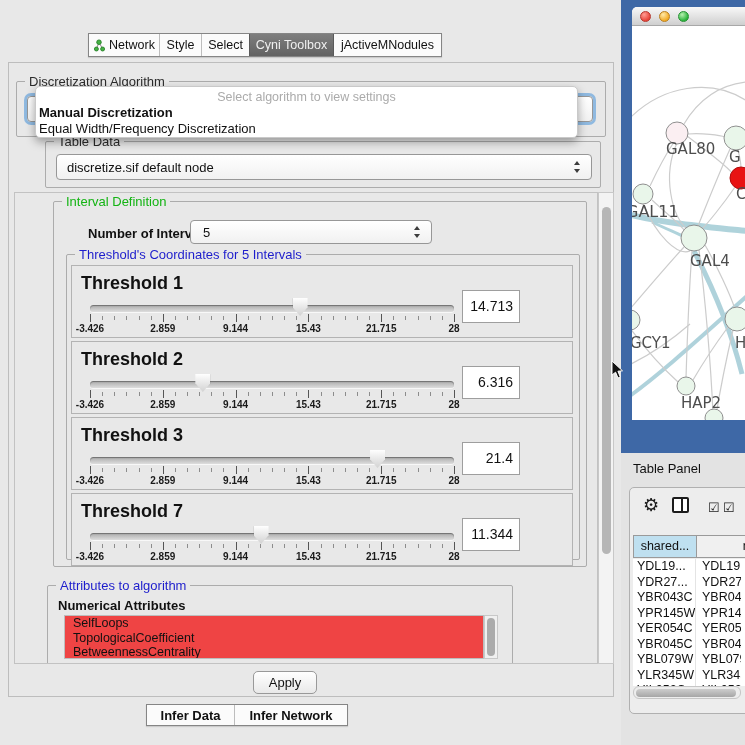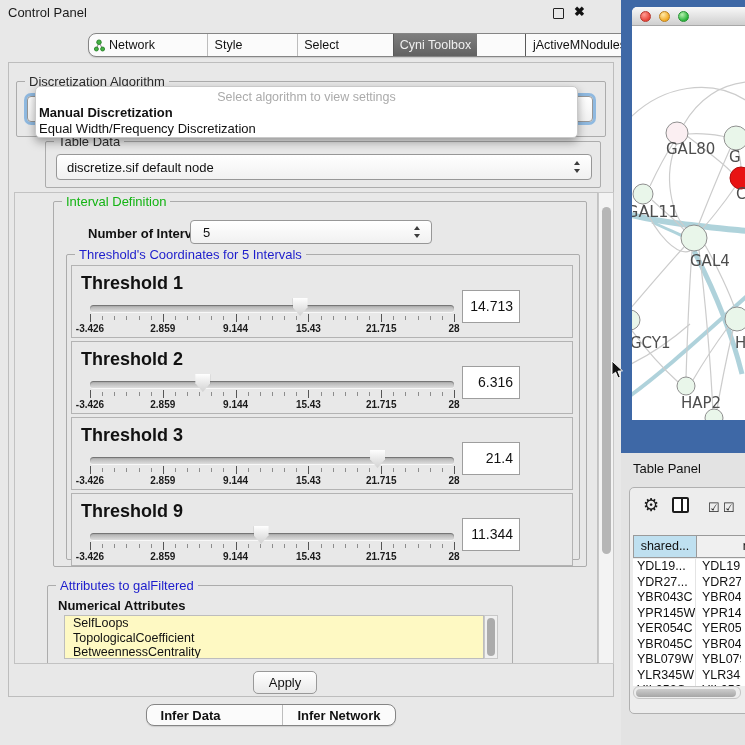--- a/index.html
+++ b/index.html
@@ -7,21 +7,21 @@
   .screen{position:relative;width:745px;height:745px;background:#e6e6e6;overflow:hidden;}
   .abs{position:absolute;}
 
   
   .cpanel{position:absolute;left:0;top:0;width:621px;height:745px;background:#e8e8e8;}
   .titlebar{position:absolute;left:0;top:0;width:100%;height:24px;}
   .titlebar .t{position:absolute;left:8px;top:5px;font-size:13px;color:#1a1a1a;}
   .float-ic{position:absolute;left:553px;top:8px;width:9px;height:9px;border:1.5px solid #222;border-radius:1px;}
   .close-ic{position:absolute;left:574px;top:4px;font-size:13px;font-weight:bold;color:#111;}
 
-  .seg-control{position:absolute;display:flex;border:1px solid #858585;border-radius:8px;background:#fbfbfb;overflow:hidden;box-shadow:0 1px 1px rgba(0,0,0,.12);gap:48px;}
+  .seg-control{position:absolute;display:flex;border:1px solid #858585;border-radius:0;background:#fbfbfb;overflow:hidden;box-shadow:0 1px 1px rgba(0,0,0,.12);}
   .seg{display:flex;align-items:center;justify-content:center;font-size:12.5px;color:#111;height:100%;box-sizing:border-box;}
   .seg + .seg{border-left:1px solid #bdbdbd;}
   .seg.dark{background:linear-gradient(#7e7e7e,#626262);color:#f0f0f0;border-left:1px solid #5a5a5a;}
   .seg.dark + .seg{border-left:1px solid #5a5a5a;}
 
   .mainpanel{position:absolute;left:8px;top:62px;width:606px;height:635px;background:#e8e8e8;border:1px solid #bdbdbd;box-sizing:border-box;}
 
   .group{position:absolute;border:1px solid #acacac;border-radius:2px;box-sizing:border-box;}
   .group-title{position:absolute;top:-8px;left:8px;background:#e8e8e8;padding:0 4px;font-size:13px;line-height:15px;white-space:nowrap;}
   .gt-green{color:#13b413;}
@@ -44,21 +44,21 @@
   .slider{position:absolute;left:18px;top:30px;width:364px;height:40px;}
   .track{position:absolute;left:0;top:9px;width:364px;height:7px;border-radius:4px;background:linear-gradient(#a9a9a9,#dedede);box-shadow:inset 0 1px 1px rgba(0,0,0,.35), 0 1px 0 rgba(255,255,255,.7);}
   .thumb{position:absolute;top:2px;width:15px;height:18px;background:linear-gradient(#fefefe,#d2d2d2);clip-path:polygon(0 0,100% 0,100% 52%,50% 100%,0 52%);filter:drop-shadow(0 0 1px #777);}
   .minor-ticks{position:absolute;left:0;top:20px;width:365px;height:4px;background:repeating-linear-gradient(to right,#8c8c8c 0 1px,transparent 1px 12.133px);}
   .major-ticks{position:absolute;left:0;top:18px;width:364px;height:8px;}
   .major-ticks i{position:absolute;top:0;width:1px;height:8px;background:#555;}
   .tick-labels{position:absolute;left:0;top:27px;width:364px;height:12px;}
   .tick-labels span{position:absolute;transform:translateX(-50%);font-size:10px;font-weight:bold;color:#1a1a1a;white-space:nowrap;}
   .valuebox{position:absolute;left:390px;top:24px;width:58px;height:33px;background:#ffffff;border:1px solid #9e9e9e;box-sizing:border-box;font-size:14px;color:#111;text-align:right;line-height:31px;padding-right:6px;}
 
-  .listbox{position:absolute;background:#fef9c3;border:1px solid #bdbdbd;box-sizing:border-box;overflow:hidden;}
+  .listbox{position:absolute;background:#ef4444;border:1px solid #bdbdbd;box-sizing:border-box;overflow:hidden;}
   .listbox .item{font-size:12.5px;line-height:14.5px;padding-left:8px;color:#111;white-space:nowrap;}
   .list-scroll{position:absolute;background:#f0f0f0;border:1px solid #c8c8c8;box-sizing:border-box;}
   .list-scroll .thumbv{position:absolute;left:2px;top:2px;width:8px;height:38px;background:#ababab;border-radius:4px;}
 
   .btn{position:absolute;background:linear-gradient(#ffffff,#e9e9e9);border:1px solid #999;border-radius:5px;font-size:13px;color:#111;text-align:center;box-sizing:border-box;}
 
   
   .popup{position:absolute;left:35px;top:86px;width:543px;height:52px;background:#fff;border:1px solid #c9c9c9;border-radius:5px;box-shadow:0 4px 10px rgba(0,0,0,.35);z-index:60;box-sizing:border-box;overflow:hidden;}
   .popup .prompt{margin-top:3px;text-align:center;font-size:12.5px;color:#ababab;line-height:15px;}
   .popup .opt{font-size:13px;color:#111;line-height:16px;padding-left:3px;white-space:nowrap;}
@@ -87,25 +87,20 @@
 
   .toolbar-ic{position:absolute;color:#1c1c1c;}
 </style>
 </head>
 <body>
 
 <div class="screen">
 
   <div class="cpanel">
 
-    <div class="titlebar">
-      <span class="t">Control Panel</span>
-      <span class="float-ic"></span>
-      <span class="close-ic">✖</span>
-    </div>
 
     <div class="seg-control" style="left:88px;top:33px;height:22px;">
       <div class="seg" style="width:70px;">
         <svg width="13" height="13" style="margin-right:3px;">
           <line x1="6" y1="3.5" x2="3.5" y2="9.5" stroke="#8a8a8a" stroke-width="1"></line>
           <line x1="6" y1="3.5" x2="9.5" y2="9.5" stroke="#8a8a8a" stroke-width="1"></line>
           <circle cx="6" cy="3.2" r="2.3" fill="#45b145" stroke="#1e7a1e" stroke-width="0.8"></circle>
           <circle cx="3.4" cy="10" r="2" fill="#45b145" stroke="#1e7a1e" stroke-width="0.8"></circle>
           <circle cx="9.6" cy="10" r="2" fill="#45b145" stroke="#1e7a1e" stroke-width="0.8"></circle>
         </svg>
@@ -234,21 +229,21 @@
               <span style="left: 40%;">9.144</span>
               <span style="left: 60%;">15.43</span>
               <span style="left: 80%;">21.715</span>
               <span style="left: 100%;">28</span>
             </div>
         </div>
         <div class="valuebox">21.4</div>
       </div>
 
       <div class="thr-box" style="top:300px;">
-        <span class="thr-label">Threshold 9</span>
+        <span class="thr-label">Threshold 7</span>
         <div class="slider">
           <div class="track"></div>
           <div class="thumb" style="left: calc(47% - 7.5px);"></div>
           <div class="minor-ticks"></div>
           <div class="major-ticks">
               <i style="left: 0%;"></i>
               <i style="left: 20%;"></i>
               <i style="left: 40%;"></i>
               <i style="left: 60%;"></i>
               <i style="left: 80%;"></i>
@@ -260,21 +255,21 @@
               <span style="left: 40%;">9.144</span>
               <span style="left: 60%;">15.43</span>
               <span style="left: 80%;">21.715</span>
               <span style="left: 100%;">28</span>
             </div>
         </div>
         <div class="valuebox">11.344</div>
       </div>
 
       <div class="group" style="left:32px;top:392px;width:466px;height:84px;">
-        <span class="group-title gt-blue">Attributes to galFiltered</span>
+        <span class="group-title gt-blue">Attributes to algorithm</span>
         <span style="position:absolute;left:10px;top:12px;font-size:13px;font-weight:bold;color:#111;">Numerical Attributes</span>
         <div class="listbox" style="left:16px;top:29px;width:420px;height:44px;">
             <div class="item">SelfLoops</div>
             <div class="item">TopologicalCoefficient</div>
             <div class="item">BetweennessCentrality</div>
           </div>
         <div class="list-scroll" style="left:436px;top:29px;width:14px;height:44px;">
           <div class="thumbv"></div>
         </div>
       </div>

